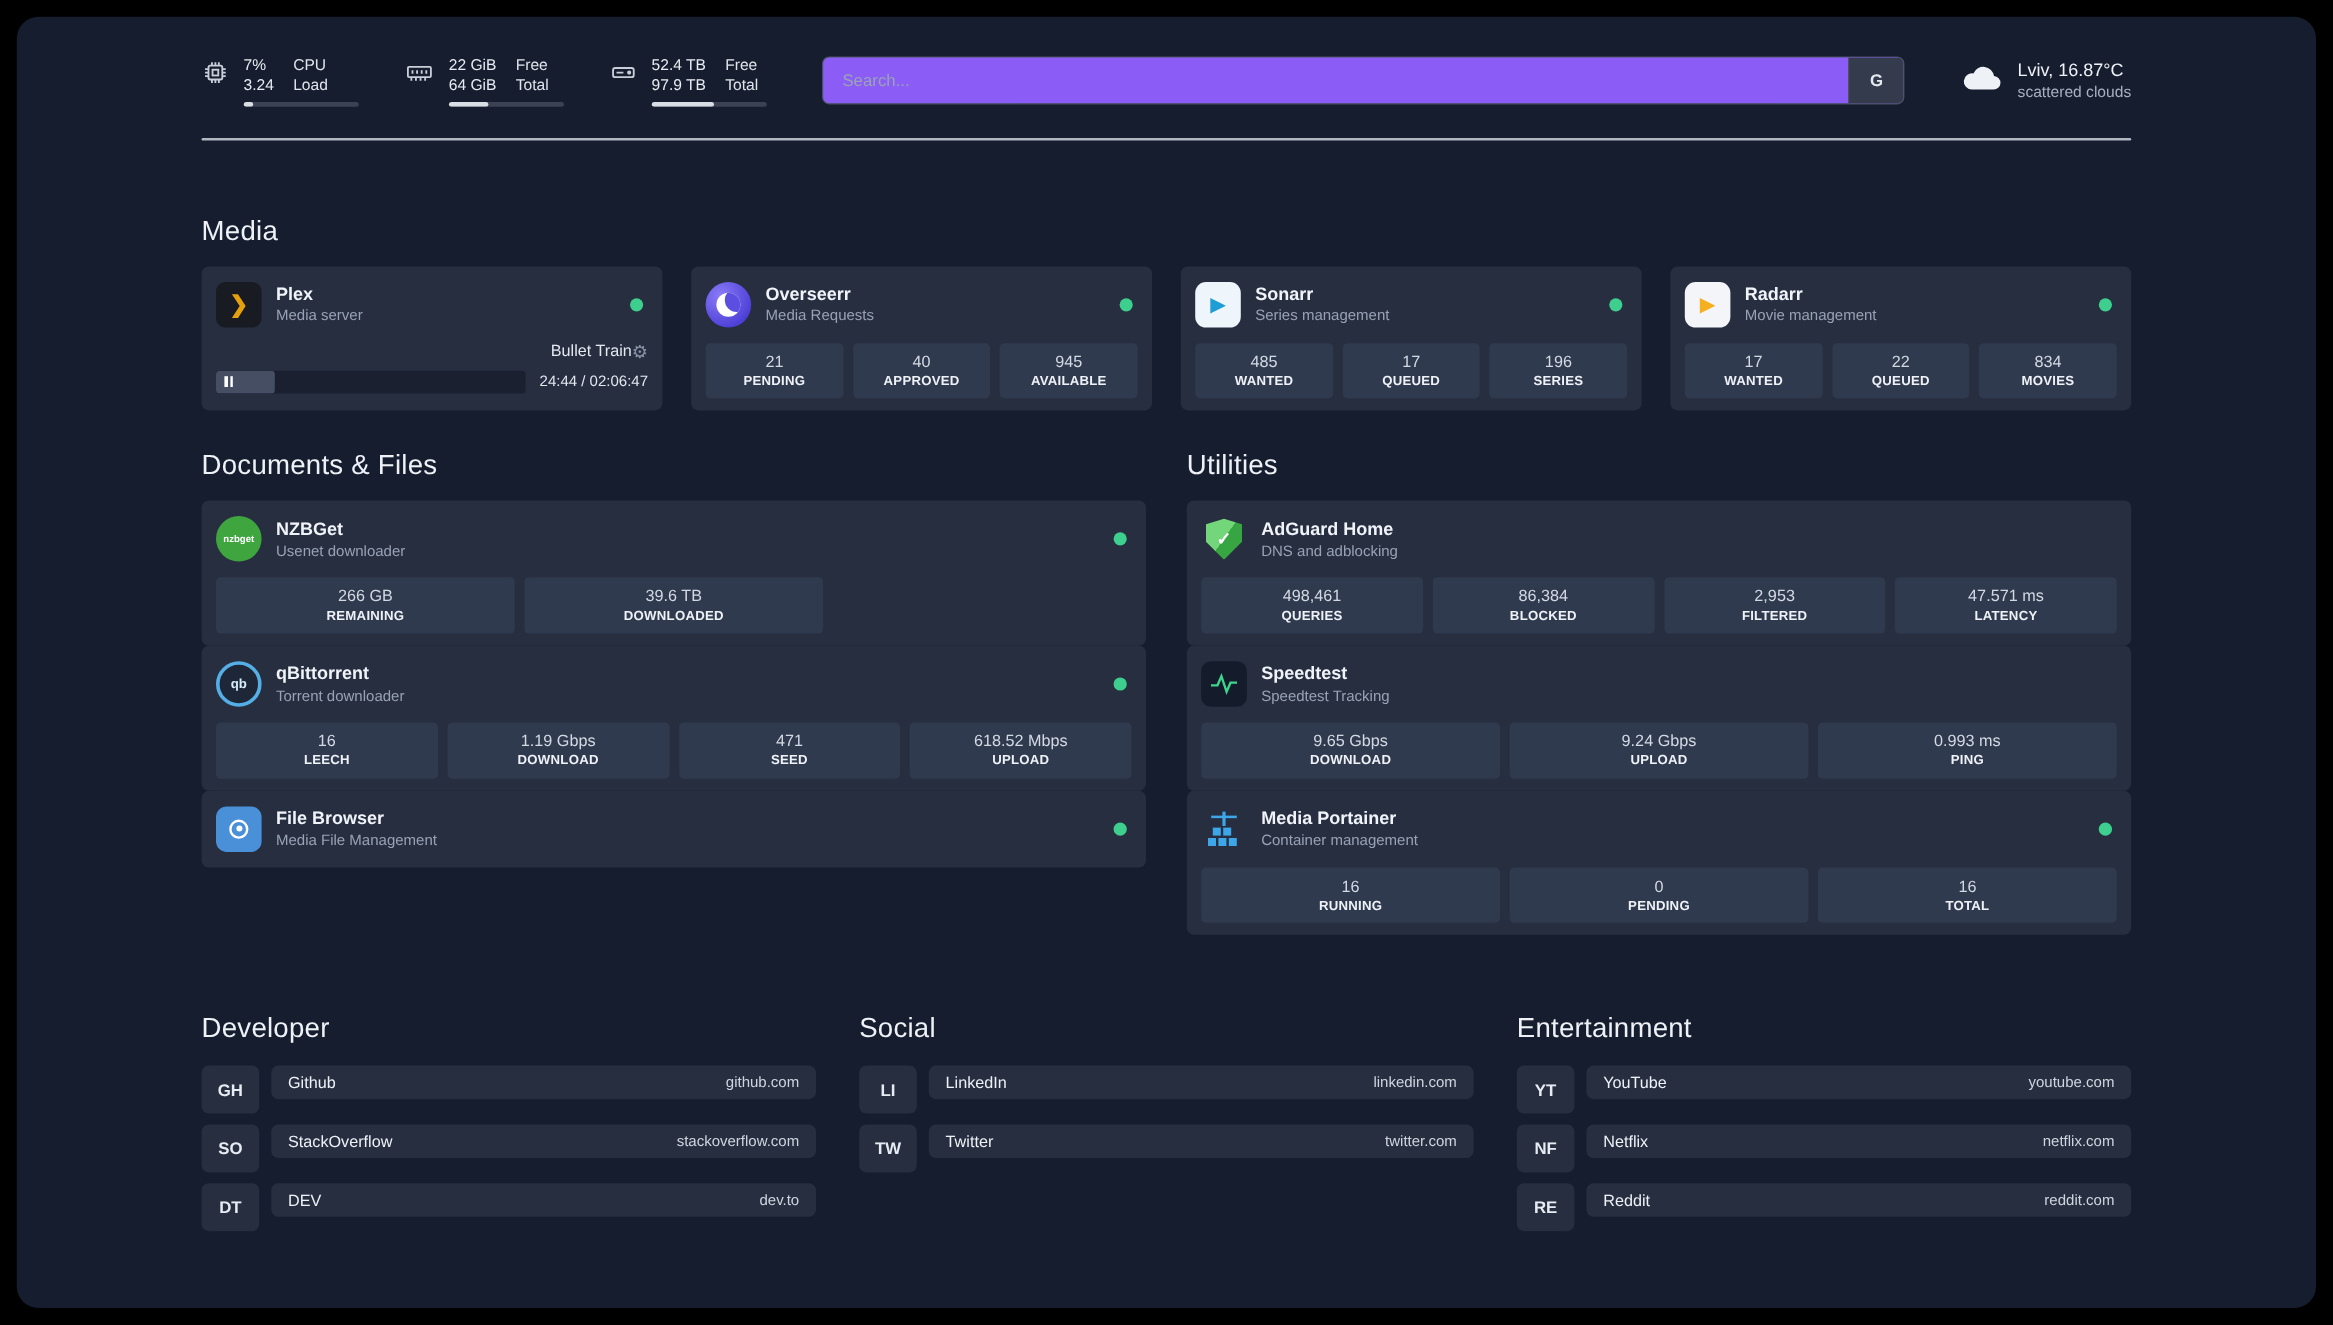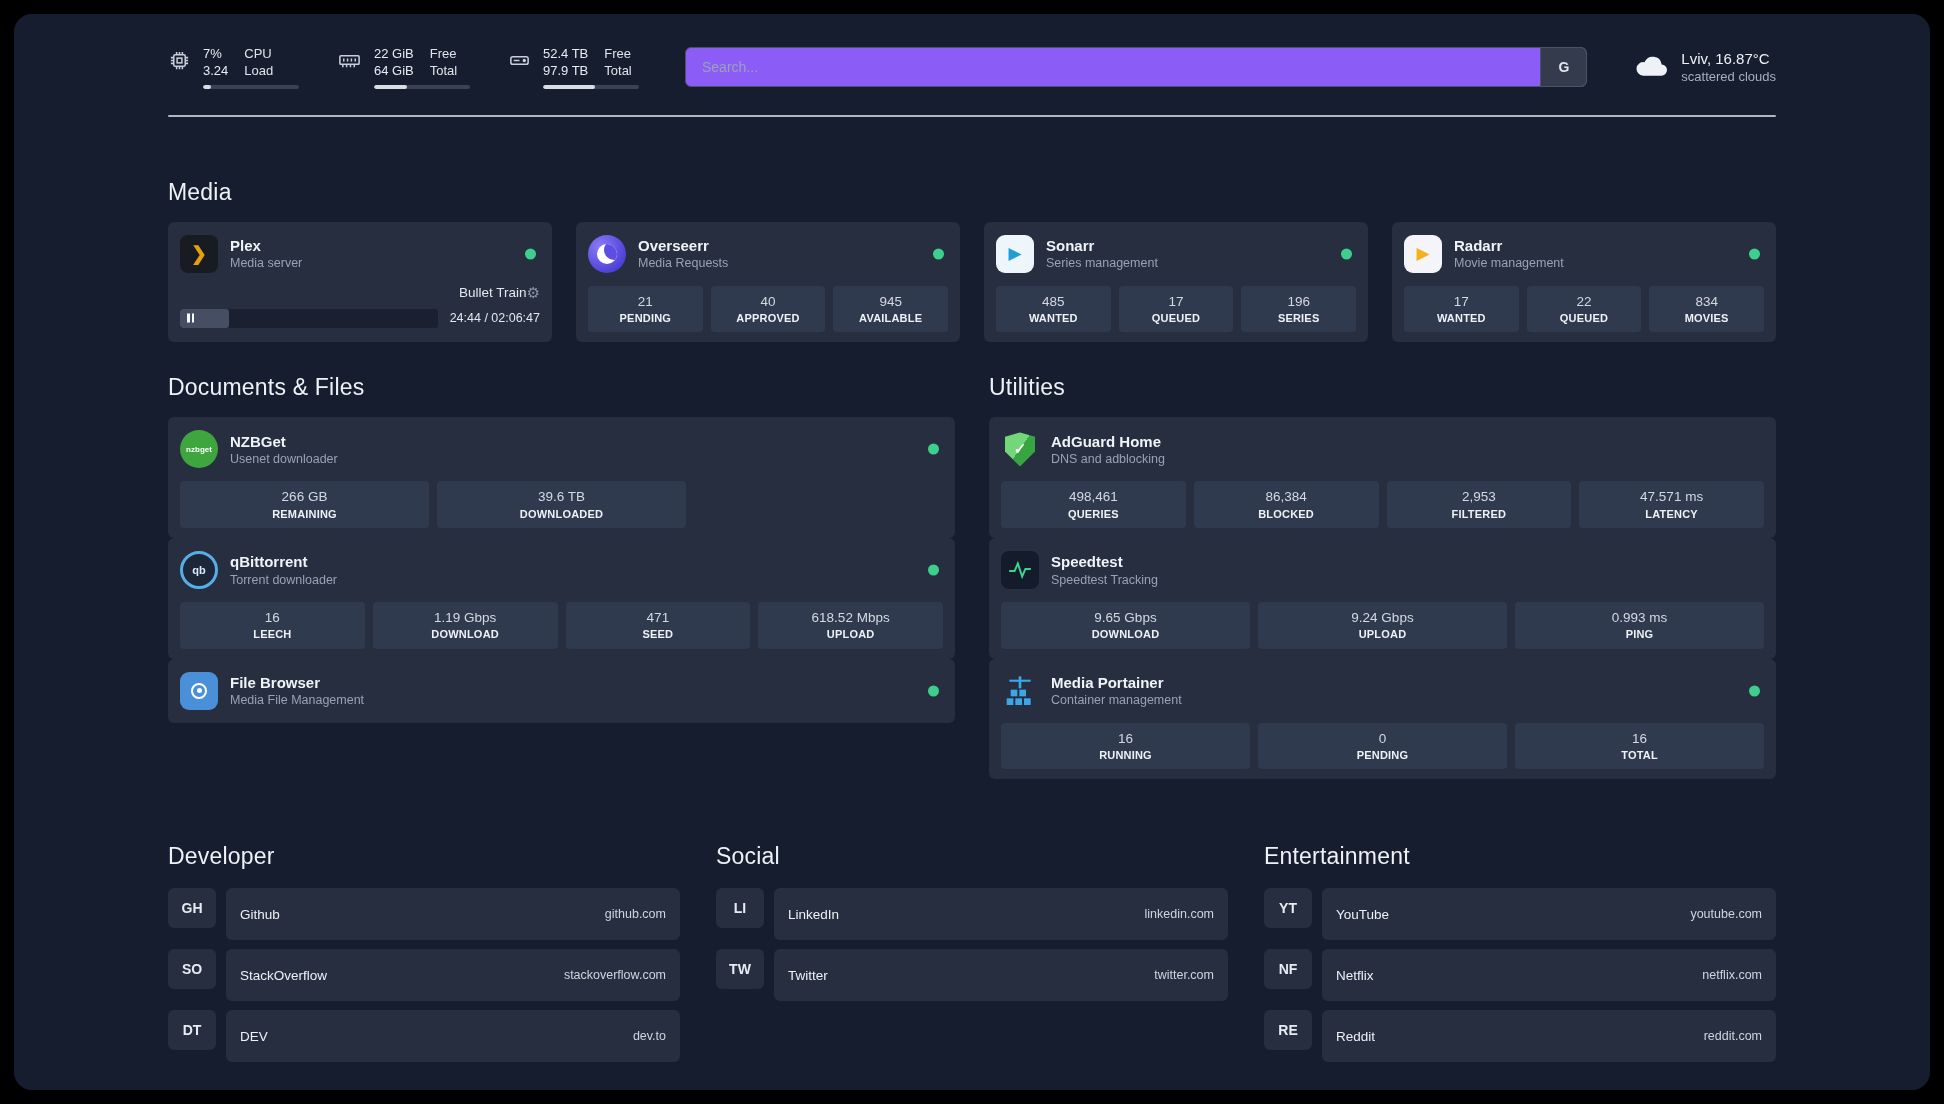--- a/index.html
+++ b/index.html
@@ -81,21 +81,21 @@
   .plex-fill { position:absolute; left:0; top:0; bottom:0; width:19%; background:#454e63; border-radius:3px; }
   .pause { position:absolute; left:7px; top:50%; transform:translateY(-50%); display:flex; gap:2px; }
   .pause i { width:2.5px; height:9px; background:#fff; display:block; }
   .plex-time { color:#e3e7ee; font-size:12.5px; white-space:nowrap; }
 
   
   .bookmarks { display:grid; grid-template-columns:repeat(3,1fr); column-gap:36px; margin-top:64px; padding-bottom:40px; }
   .bm-col .section-title { margin-bottom:18px; }
   .bm-row { display:flex; gap:10px; margin-bottom:9px; cursor:pointer; }
   .bm-abbr { width:48px; height:40px; flex:none; background:#262e40; border-radius:6px; display:flex; align-items:center; justify-content:center; color:#e7ebf2; font-size:14px; font-weight:600; }
-  .bm-pill { flex:1; height:52px; background:#262e40; border-radius:6px; display:flex; align-items:center; justify-content:space-between; padding:0 14px; }
+  .bm-pill { flex:1; height:28px; background:#262e40; border-radius:6px; display:flex; align-items:center; justify-content:space-between; padding:0 14px; }
   .bm-name { color:#eef1f6; font-size:13.5px; }
   .bm-url { color:#cfd5de; font-size:12.5px; }
 </style>
 </head>
 <body>
 
 <div class="screen">
   <div class="content">
 
     <div class="topbar">

